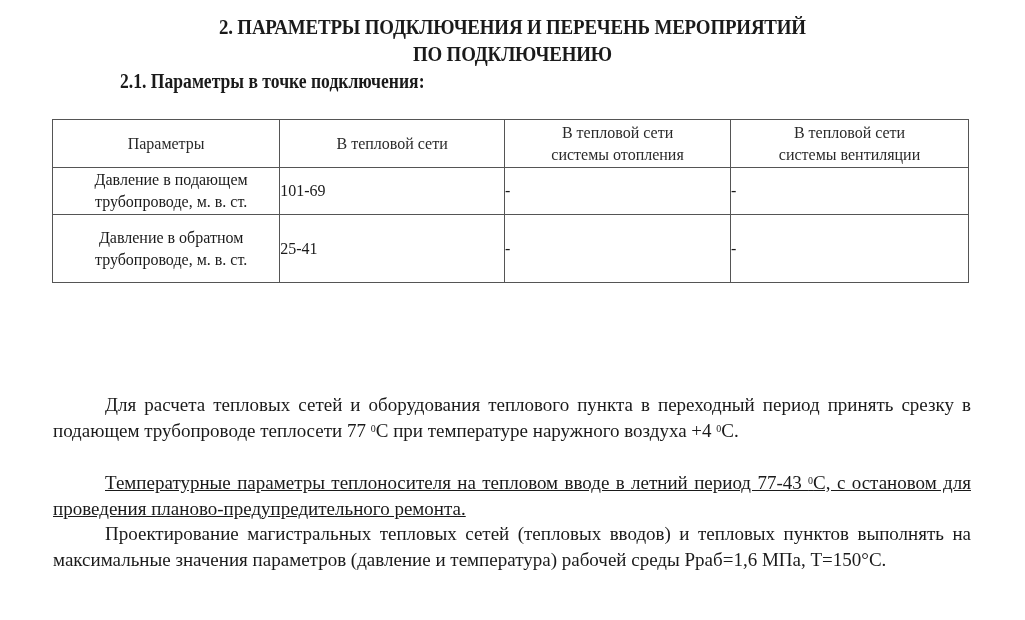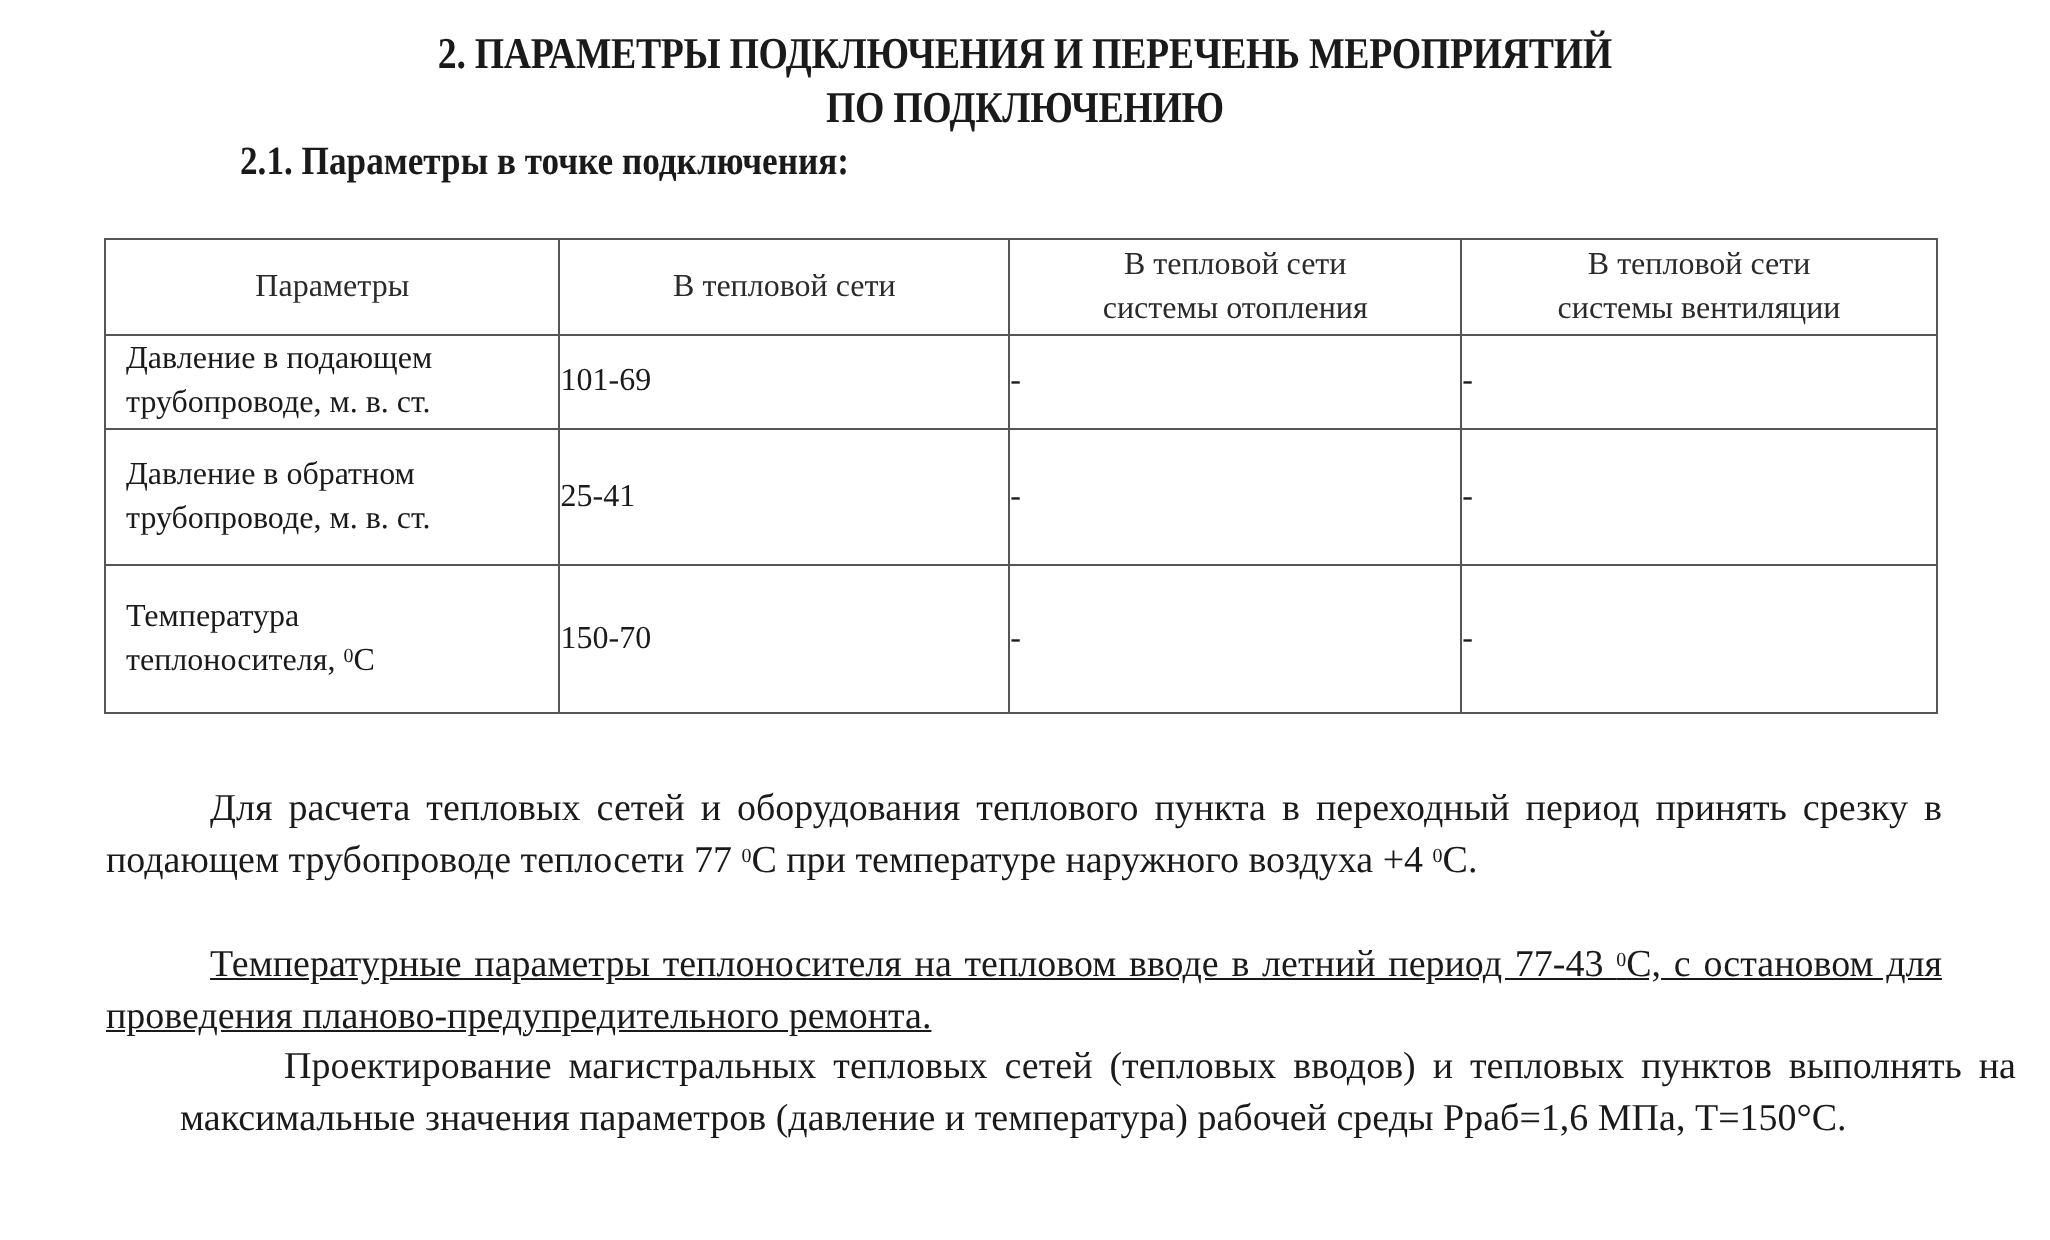--- a/index.html
+++ b/index.html
@@ -22,29 +22,29 @@
   table.params {
     position: absolute; left: 52px; top: 119px; width: 917px;
     border-collapse: collapse; font-size: 16px; line-height: 22px; font-family: Liberation Serif, serif;
   }
   table.params td, table.params th {
     border: 1px solid #555; padding: 0; vertical-align: middle; font-weight: normal;
   }
   table.params th { text-align: center; color: #2a2a2a; }
   .c1 { width: 227px; } .c2 { width: 225px; } .c3 { width: 226px; } .c4 { width: 238px; }
   .rh { height: 48px; } .r1 { height: 47px; } .r2 { height: 68px; padding-left: 12px; } .r3 { height: 74px; }
-  td.param { text-align: left; padding-left: 10px !important; }
+  td.param { text-align: center; padding-left: 10px !important; }
   td.val { }
   sup { font-size: 10px; vertical-align: top; position: relative; top: -2px; }
   .para {
     position: absolute; left: 53px; width: 918px; font-size: 19px; line-height: 25.5px;
     text-align: justify;
   }
   .para .ind { display: inline-block; width: 52px; }
-  .p1 { top: 392px; } .p2 { top: 470px; text-decoration: underline; } .p3 { top: 521px; margin-left: 37px; }
+  .p1 { top: 392px; } .p2 { top: 470px; text-decoration: underline; } .p3 { top: 521px; }
 </style>
 </head>
 <body>
 
 <div class="h1 l1">2.  ПАРАМЕТРЫ ПОДКЛЮЧЕНИЯ И ПЕРЕЧЕНЬ МЕРОПРИЯТИЙ</div>
 <div class="h1 l2">ПО ПОДКЛЮЧЕНИЮ</div>
 <div class="h2">2.1.  Параметры в точке подключения:</div>
 
 <table class="params">
   <tbody>
@@ -61,26 +61,20 @@
     <td class="val">101-69</td>
     <td class="val">-</td>
     <td class="val">-</td>
   </tr>
   <tr class="r2">
     <td class="param"><span>Давление в обратном</span><br><span>трубопроводе, м. в. ст.</span></td>
     <td class="val">25-41</td>
     <td class="val">-</td>
     <td class="val">-</td>
   </tr>
-  <tr class="r3">
-    <td class="param"><span>Температура</span><br><span>теплоносителя, </span><sup>0</sup><span>С</span></td>
-    <td class="val">150-70</td>
-    <td class="val">-</td>
-    <td class="val">-</td>
-  </tr>
 </tbody>
   </table>
 
 <div class="para p1"><span class="ind"></span><span>Для расчета тепловых сетей и оборудования теплового пункта в переходный период принять срезку в подающем трубопроводе теплосети 77 </span><sup>0</sup><span>С при температуре наружного воздуха +4 </span><sup>0</sup><span>С.</span></div>
 
 <div class="para p2"><span class="ind"></span><span>Температурные параметры теплоносителя на тепловом вводе в летний период 77-43 </span><sup>0</sup><span>С, с остановом для проведения планово-предупредительного ремонта.</span></div>
 
 <div class="para p3"><span class="ind"></span><span>Проектирование магистральных тепловых сетей (тепловых вводов) и тепловых пунктов выполнять на максимальные значения параметров (давление и температура) рабочей среды Рраб=1,6 МПа, Т=150°С.</span></div>
 
 </body></html>

